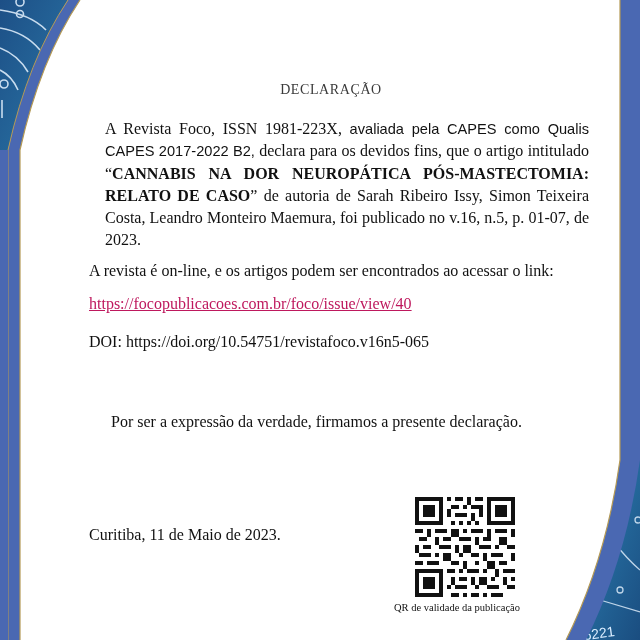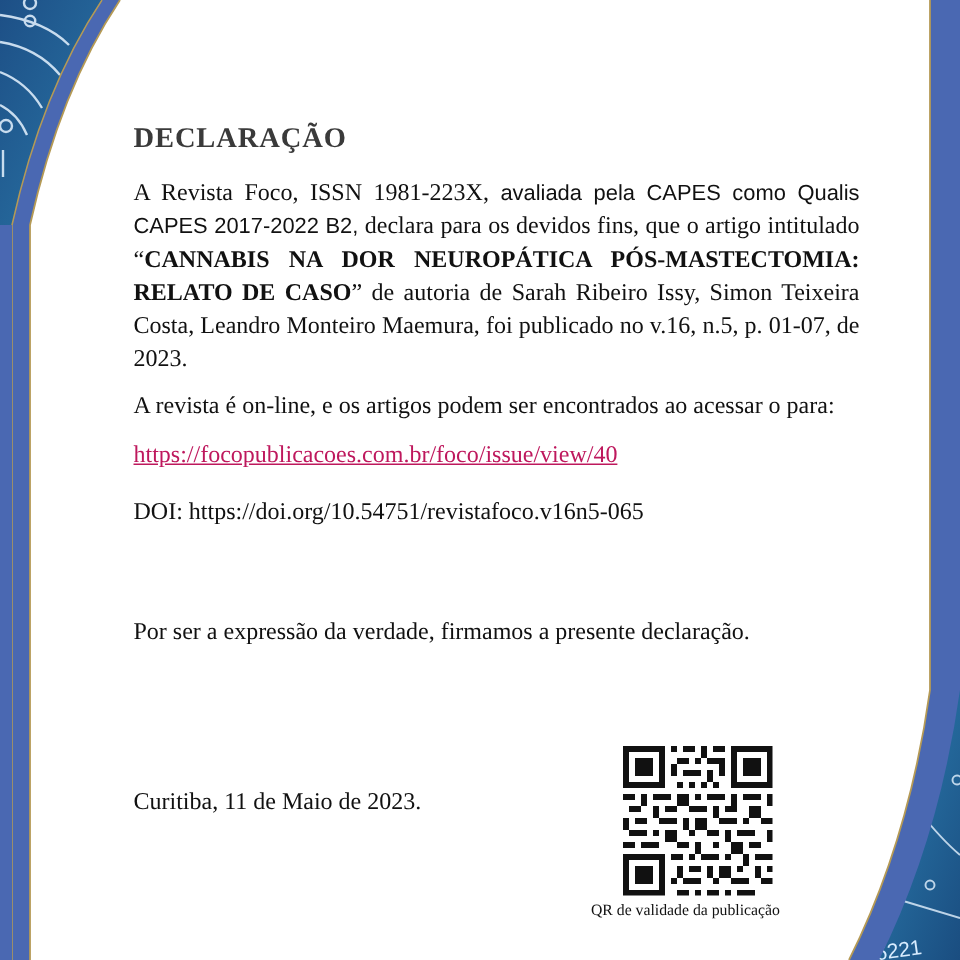--- a/index.html
+++ b/index.html
@@ -6,25 +6,25 @@
   body {
     width: 640px; height: 640px; overflow: hidden; position: relative;
     background: #ffffff;
     font-family: "Liberation Serif", serif;
     color: #111;
   }
   .frame { position: absolute; inset: 0; }
   .content { position: absolute; left: 89px; top: 0; width: 484px; }
   .title {
     position: absolute; left: 0; top: 82px; width: 484px;
-    text-align: left; font-weight: bold; font-size: 19px; letter-spacing: 0.6px;
+    text-align: center; font-weight: normal; font-size: 14px; letter-spacing: 0.6px;
     color: #3a3a3a;
   }
   .para {
-    position: absolute; left: 0; top: 118px; width: 484px;
+    position: absolute; left: 16px; top: 118px; width: 484px;
     font-size: 16px; line-height: 22.3px; text-align: justify;
   }
   .sans { font-family: "Liberation Sans", sans-serif; font-size: 14.6px; }
   .para b { font-weight: bold; }
   .line { position: absolute; left: 0; font-size: 16px; white-space: nowrap; }
   .link { color: #be185d; text-decoration: underline; }
   .qr-wrap { position: absolute; left: 326px; top: 497px; width: 100px; }
   .qr-caption {
     position: absolute; left: 305px; top: 602px; width: 145px; text-align: left;
     font-size: 10.5px; white-space: nowrap;
@@ -79,26 +79,26 @@
   <path d="M620,0 L620,460 Q606,560 566,640" stroke="#b59a55" stroke-width="1.2" fill="none"></path>
 </svg>
 
 <div class="content">
   <div class="title">DECLARAÇÃO</div>
 
   <div class="para">
     <span>A Revista Foco, ISSN 1981-223X, </span><span class="sans">avaliada pela CAPES como Qualis CAPES 2017-2022 B2,</span><span> declara para os devidos fins, que o artigo intitulado “</span><b>CANNABIS NA DOR NEUROPÁTICA PÓS-MASTECTOMIA: RELATO DE CASO</b><span>” de autoria de Sarah Ribeiro Issy, Simon Teixeira Costa, Leandro Monteiro Maemura, foi publicado no v.16, n.5, p. 01-07, de 2023.</span>
   </div>
 
-  <div class="line" style="top:262px;">A revista é on-line, e os artigos podem ser encontrados ao acessar o para:</div>
+  <div class="line" style="top:262px;">A revista é on-line, e os artigos podem ser encontrados ao acessar o link:</div>
   <a class="line link" style="top:295px;">https://focopublicacoes.com.br/foco/issue/view/40</a>
 
   <div class="line" style="top:333px;">DOI: https://doi.org/10.54751/revistafoco.v16n5-065</div>
 
-  <div class="line" style="top:413px;">Por ser a expressão da verdade, firmamos a presente declaração.</div>
+  <div class="line" style="top:413px;margin-left:22px;">Por ser a expressão da verdade, firmamos a presente declaração.</div>
 
   <div class="line" style="top:526px;">Curitiba, 11 de Maio de 2023.</div>
 
   <div class="qr-wrap">
     <svg width="100" height="100" viewBox="0 0 25 25" shape-rendering="crispEdges">
       <rect width="25" height="25" fill="#fff"></rect>
       <g fill="#111">
 
         <path d="M0,0h7v7h-7z M1,1v5h5v-5z M2,2h3v3h-3z"></path>
         <path d="M18,0h7v7h-7z M19,1v5h5v-5z M20,2h3v3h-3z"></path>

